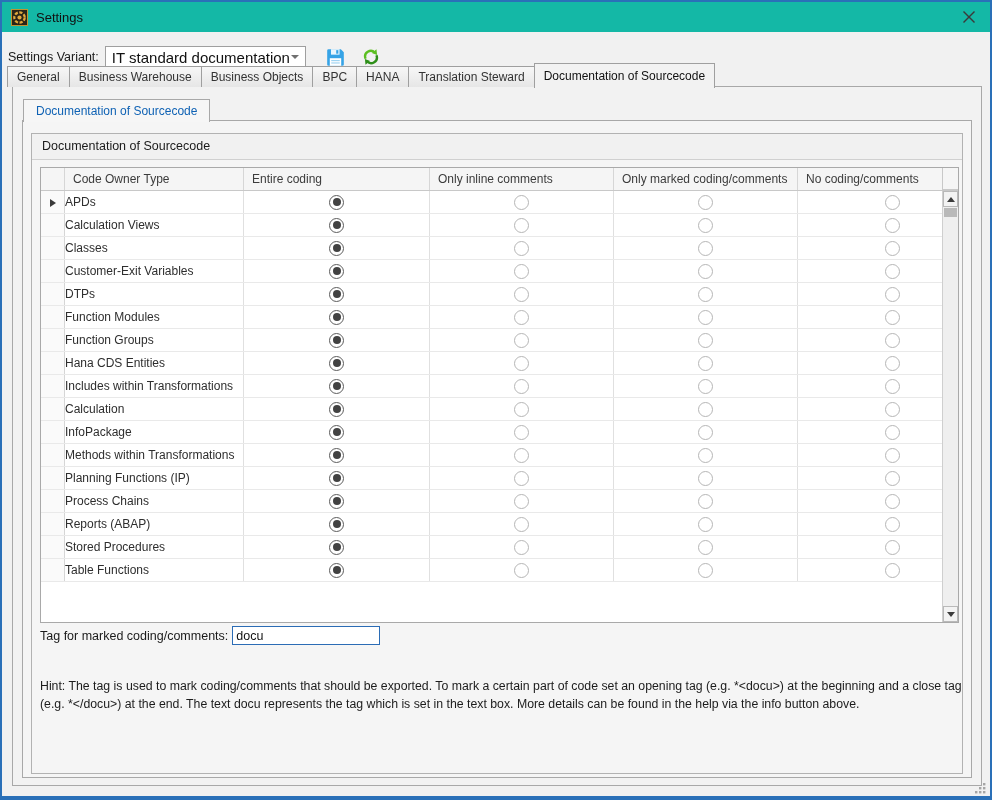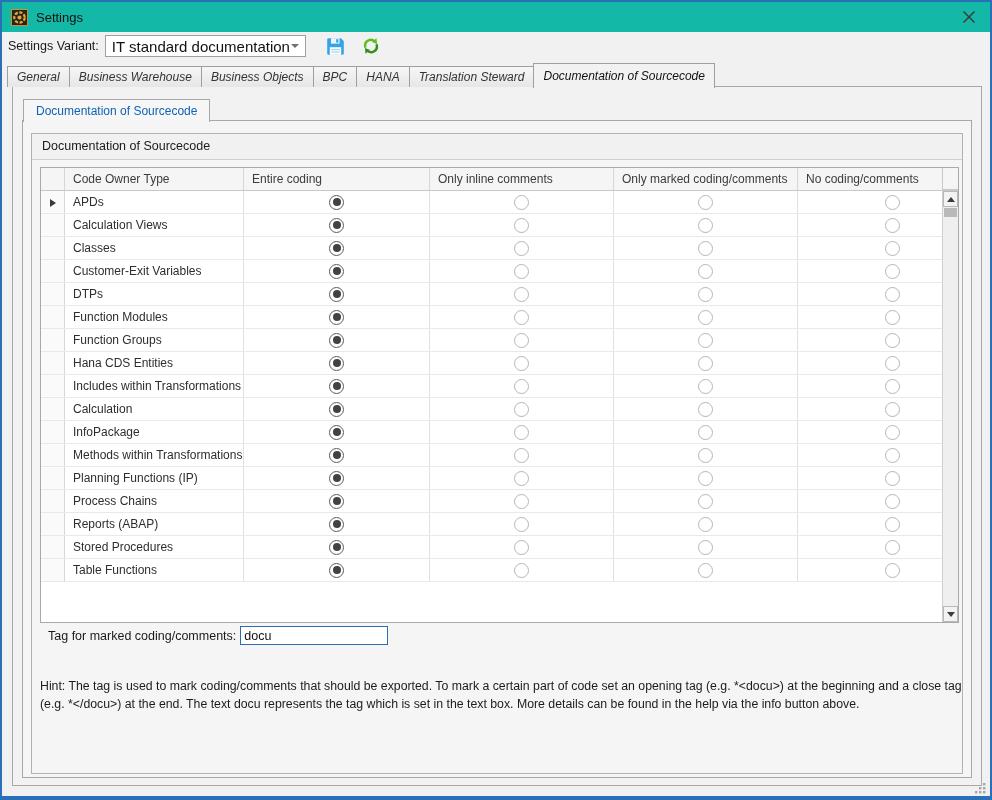--- a/index.html
+++ b/index.html
@@ -12,61 +12,61 @@
     position:absolute;inset:0;
     border:2px solid #2a70b8;border-bottom-width:4px;
     background:#f1f1f1;box-sizing:border-box;
   }
   
   .titlebar{position:absolute;top:0;left:0;right:0;height:30px;display:flex;align-items:center;padding-left:9px;background:#14b8a6;}
   .app-icon{width:17px;height:17px;display:inline-block;}
   .win-title{margin-left:8px;font-size:13px;color:#111;}
   .close-btn{position:absolute;right:13px;top:7px;width:16px;height:16px;cursor:default;}
   
-  .variant-row{position:absolute;top:31px;left:6px;height:26px;display:flex;align-items:center;}
+  .variant-row{position:absolute;top:42px;left:6px;height:26px;display:flex;align-items:center;}
   .variant-label{font-size:12.5px;color:#1a1a1a;}
   .combo{width:193px;height:20px;border:1px solid #9f9f9f;background:#fff;display:flex;align-items:center;margin-left:6px;font-size:15px;padding-left:6px;position:relative;color:#111;}
   .combo-arrow{position:absolute;right:6px;top:8px;width:0;height:0;border-left:4px solid transparent;border-right:4px solid transparent;border-top:4px solid #707070;}
   .toolbtn{width:20px;height:20px;display:flex;align-items:center;justify-content:center;}
   .toolbtn.save{margin-left:20px;}
   .toolbtn.refresh{margin-left:15px;}
   
   .tabstrip{position:absolute;left:5px;top:60px;height:25px;display:flex;align-items:flex-end;z-index:3;}
-  .tab{height:20px;line-height:20px;padding:0 9px;background:linear-gradient(#f7f7f7,#e6e6e6);border:1px solid #9f9f9f;border-bottom:none;margin-right:-1px;font-size:12px;color:#333;white-space:nowrap;font-style:italic;}
+  .tab{height:20px;line-height:20px;padding:0 9px;background:linear-gradient(#f7f7f7,#e6e6e6);border:1px solid #9f9f9f;border-bottom:none;margin-right:-1px;font-size:12px;color:#333;white-space:nowrap;}
   .tab.active{height:24px;line-height:24px;background:#f2f2f2;position:relative;z-index:4;color:#111;margin-bottom:-1px;}
   
   .tabpage{position:absolute;left:10px;top:84px;width:970px;height:700px;border:1px solid #a8a8a8;background:#f2f2f2;box-sizing:border-box;}
   .inner-tab{position:absolute;left:10px;top:12px;height:22px;line-height:22px;padding:0 12px;background:#f6f6f6;border:1px solid #a8a8a8;border-bottom:none;color:#0f62b4;font-size:12px;z-index:2;}
   .inner-panel{position:absolute;left:9px;right:9px;top:33px;bottom:7px;border:1px solid #a8a8a8;background:#f5f5f5;}
   .groupbox{position:absolute;left:8px;right:8px;top:12px;height:641px;border:1px solid #b2b2b2;background:#f5f5f5;box-sizing:border-box;}
   .group-caption{height:25px;line-height:25px;padding-left:10px;font-size:12.5px;color:#1a1a1a;background:#f1f1f1;border-bottom:1px solid #d0d0d0;}
   
   .table-wrap{position:absolute;left:8px;top:33px;width:917px;height:454px;border:1px solid #a9a9a9;background:#fff;overflow:hidden;box-sizing:content-box;}
   table.grid{table-layout:fixed;width:900px;border-collapse:collapse;font-size:12px;}
   .c-sel{width:23px;} .c-name{width:170px;} .c-r1{width:177px;} .c-r2{width:175px;} .c-r3{width:175px;} .c-r4{width:180px;}
   .grid th{height:22px;text-align:left;padding:0 0 0 8px;font-weight:normal;color:#3c3c3c;background:#f5f5f5;border-bottom:1px solid #c8c8c8;border-right:1px solid #d6d6d6;overflow:hidden;white-space:nowrap;}
   .grid th.c-sel{padding:0;}
   .grid td{height:22px;border-bottom:1px solid #e9e9e9;border-right:1px solid #e0e0e0;padding:0;overflow:hidden;white-space:nowrap;}
-  .grid td.c-name{padding-left:8px;color:#2e2e2e;}
+  .grid td.c-name{color:#2e2e2e;}
   .grid td.c-sel{background:#fafafa;border-right:1px solid #d6d6d6;text-align:center;}
   .grid td.radio-cell{text-align:center;}
   .row-arrow{display:inline-block;width:0;height:0;border-top:4px solid transparent;border-bottom:4px solid transparent;border-left:6px solid #3a3a3a;vertical-align:middle;}
   .radio{display:inline-block;width:13px;height:13px;border:1px solid #b6b6b6;border-radius:50%;background:#fff;position:relative;vertical-align:middle;}
   .radio.selected{border-color:#5d5d5d;}
   .radio.selected::after{content:"";position:absolute;left:2.5px;top:2.5px;width:8px;height:8px;border-radius:50%;background:#424242;}
   
   .sb-head{position:absolute;top:0;right:0;width:16px;height:22px;border-left:1px solid #c8c8c8;border-bottom:1px solid #c8c8c8;background:#f5f5f5;box-sizing:border-box;}
   .vscroll{position:absolute;top:23px;right:0;bottom:0;width:16px;background:#efefef;border-left:1px solid #cfcfcf;box-sizing:border-box;}
   .sb-btn{position:absolute;left:0;right:0;height:16px;background:#f3f3f3;border:1px solid #b9b9b9;display:flex;align-items:center;justify-content:center;box-sizing:border-box;}
   .sb-btn.up{top:0;} .sb-btn.down{bottom:0;}
   .tri-up{width:0;height:0;border-left:4px solid transparent;border-right:4px solid transparent;border-bottom:5px solid #3c3c3c;}
   .tri-down{width:0;height:0;border-left:4px solid transparent;border-right:4px solid transparent;border-top:5px solid #3c3c3c;}
   .sb-thumb{position:absolute;top:17px;left:1px;right:1px;height:9px;background:#b9b9b9;}
   
-  .tag-row{position:absolute;left:16px;top:492px;display:flex;align-items:center;font-size:12.5px;color:#1a1a1a;}
+  .tag-row{position:absolute;left:8px;top:492px;display:flex;align-items:center;font-size:12.5px;color:#1a1a1a;}
   .tag-input{margin-left:4px;width:140px;height:15px;border:1px solid #2b6cb5;background:#fff;font-family:"Liberation Sans",sans-serif;font-size:12.5px;padding:1px 3px;color:#111;outline:none;}
   .hint{position:absolute;left:8px;top:543px;width:934px;font-size:12.3px;color:#1c1c1c;line-height:1.5;}
   
   .grip{position:absolute;right:3px;bottom:2px;width:13px;height:13px;}
 </style>
 </head>
 <body>
 
 <div class="window">
 

